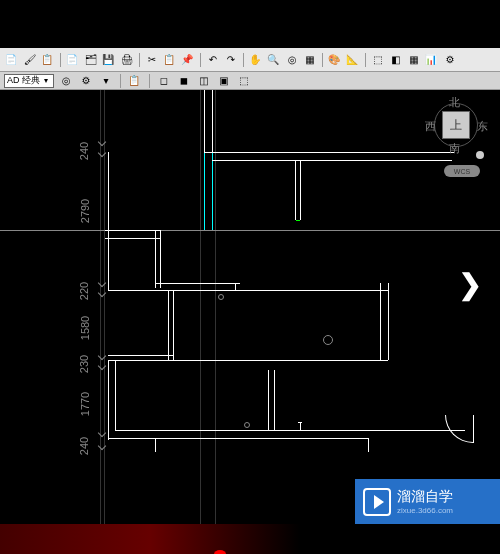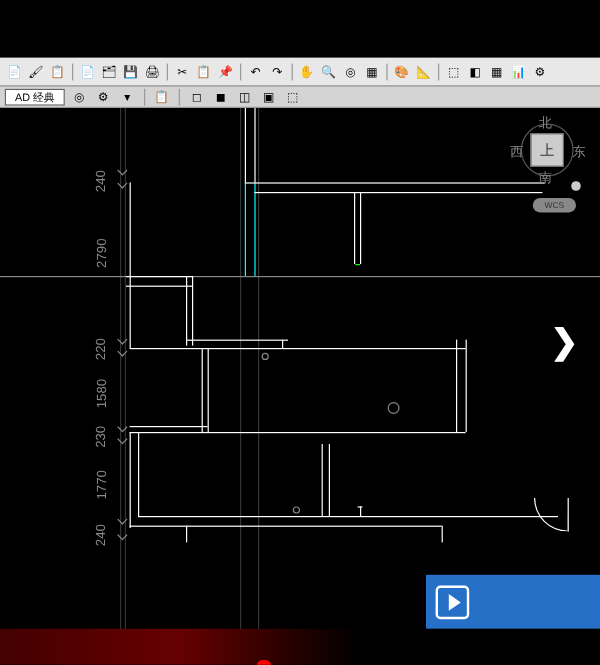--- a/index.html
+++ b/index.html
@@ -291,21 +291,21 @@
   <span class="tb-icon">📐</span>
   <span class="tb-sep"></span>
   <span class="tb-icon">⬚</span>
   <span class="tb-icon">◧</span>
   <span class="tb-icon">▦</span>
   <span class="tb-icon">📊</span>
   <span class="tb-icon">⚙</span>
 </div>
 
 <div class="toolbar-secondary">
-  <div class="dropdown" style="width:50px;flex-direction:column;">
+  <div class="dropdown" style="width:50px;">
     <span>AD 经典</span>
     <span class="dropdown-chevron">▾</span>
   </div>
   <span class="tb-icon">◎</span>
   <span class="tb-icon">⚙</span>
   <span class="tb-icon">▾</span>
   <span class="tb-sep"></span>
   <span class="tb-icon">📋</span>
   <span class="tb-sep"></span>
   <span class="tb-icon">◻</span>
@@ -415,16 +415,20 @@
     <span>WCS</span>
   </div>
 </div>
 
 <div class="nav-arrow">❯</div>
 
 <div class="watermark">
   <div class="wm-play">
     <div class="wm-triangle"></div>
   </div>
+  <div class="wm-text">
+    <span class="wm-title">溜溜自学</span>
+    <span class="wm-url">zixue.3d66.com</span>
+  </div>
 </div>
 
 <div class="bottom-bar"></div>
 <div class="red-dot"></div>
 
 </body></html>

